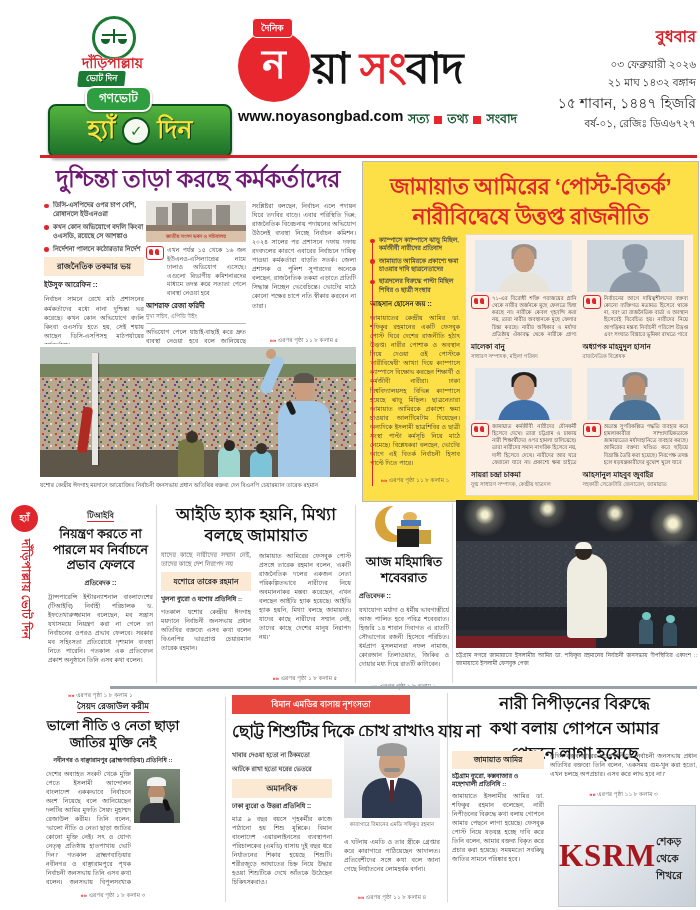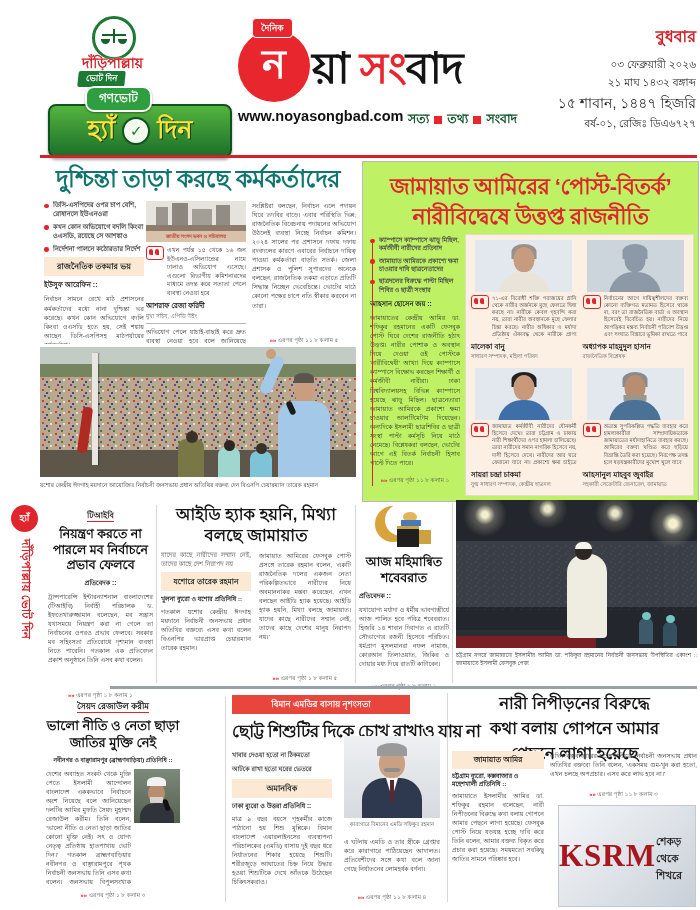--- a/index.html
+++ b/index.html
@@ -101,21 +101,21 @@
   <div class="abs" style="left:540px;top:24px;width:156px;text-align:right;">
     <div style="font-size:16px;font-weight:bold;color:#d2232a;margin-bottom:5px;">বুধবার</div>
     <div style="font-size:10.5px;color:#222;line-height:1.7;">০৩ ফেব্রুয়ারী ২০২৬</div>
     <div style="font-size:10.5px;color:#222;line-height:1.7;">২১ মাঘ ১৪৩২ বঙ্গাব্দ</div>
     <div style="font-size:14px;color:#222;line-height:1.7;">১৫ শাবান, ১৪৪৭ হিজরি</div>
     <div style="font-size:10.5px;color:#222;line-height:1.7;">বর্ষ-০১, রেজিঃ ডিএ৬৭২৭</div>
   </div>
 
   <div class="abs" style="left:40px;top:155px;width:657px;height:2.5px;background:#d2232a;"></div>
 
-  <div class="abs" style="left:40px;top:160px;width:316px;text-align:center;font-size:24px;font-weight:bold;color:#0f766e;letter-spacing:-0.5px;">দুশ্চিন্তা তাড়া করছে কর্মকর্তাদের</div>
+  <div class="abs" style="left:40px;top:160px;width:316px;text-align:center;font-size:24px;font-weight:bold;color:#701a75;letter-spacing:-0.5px;">দুশ্চিন্তা তাড়া করছে কর্মকর্তাদের</div>
 
   <div class="abs" style="left:44px;top:201px;width:100px;height:143px;overflow:hidden;">
     <div class="dotli">ডিসি-এসপিদের ওপর চাপ বেশি, রোষানলে ইউএনওরা</div>
     <div class="dotli">কখন কোন অভিযোগে বদলি কিংবা ওএসডি, রয়েছে সে আশঙ্কাও</div>
     <div class="dotli">নির্দেশনা পালনে কঠোরতার নির্দেশ</div>
     <div class="kbox" style="font-size:8px;margin:3px 0;">রাজনৈতিক তকমার ভয়</div>
     <div class="byline" style="font-size:7px;margin:3px 0;">ইউসুফ আরেফিন ::</div>
     <div class="body-sm" style="height:56px;">নির্বাচন সামনে রেখে মাঠ প্রশাসনের কর্মকর্তাদের মধ্যে নানা দুশ্চিন্তা ভর করেছে। কখন কোন অভিযোগে বদলি কিংবা ওএসডি হতে হয়, সেই শঙ্কায় আছেন ডিসি-এসপিসহ মাঠপর্যায়ের কর্মকর্তারা।</div>
   </div>
 
@@ -156,21 +156,21 @@
       <span style="position:absolute;left:30px;top:18px;width:20px;height:24px;border-radius:50% 50% 45% 45%;background:#c99d7d;"></span>
       <span style="position:absolute;left:30px;top:12px;width:20px;height:10px;border-radius:50% 50% 0 0;background:#5c554d;"></span>
       <span style="position:absolute;left:14px;top:40px;width:52px;height:76px;border-radius:16px 16px 0 0;background:#a3c8e8;"></span>
       <span style="position:absolute;left:2px;top:-6px;width:12px;height:40px;border-radius:6px;background:#a3c8e8;transform:rotate(24deg);"></span>
       <span style="position:absolute;left:2px;top:-12px;width:10px;height:10px;border-radius:50%;background:#c99d7d;"></span>
       <span style="position:absolute;left:24px;top:40px;width:6px;height:14px;border-radius:3px;background:#1c1c1c;transform:rotate(-24deg);"></span>
     </div>
   </div>
   <div class="abs" style="left:40px;top:480px;width:316px;font-size:5.8px;color:#333;">যশোর কেন্দ্রীয় ঈদগাহ ময়দানে আয়োজিত নির্বাচনী জনসভায় প্রধান অতিথির বক্তব্য দেন বিএনপি চেয়ারম্যান তারেক রহমান</div>
 
-  <div class="abs" style="left:362px;top:161px;width:335px;height:339px;border:1px solid #b8b8b8;background:#bef264;">
+  <div class="abs" style="left:362px;top:161px;width:335px;height:339px;border:1px solid #b8b8b8;background:#fde047;">
     <div style="position:absolute;left:0;top:7px;width:100%;text-align:center;font-size:22px;font-weight:bold;color:#e0262c;letter-spacing:-0.5px;">জামায়াত আমিরের ‘পোস্ট-বিতর্ক’</div>
     <div style="position:absolute;left:0;top:37px;width:100%;text-align:center;font-size:22px;font-weight:bold;color:#e0262c;letter-spacing:-0.5px;">নারীবিদ্বেষে উত্তপ্ত রাজনীতি</div>
 
     <div class="vbul" style="position:absolute;left:7px;top:74px;width:90px;height:258px;overflow:hidden;">
       <div class="dotli" style="font-size:6.2px;">ক্যাম্পাসে ক্যাম্পাসে ঝাড়ু মিছিল, কর্মজীবী নারীদের প্রতিবাদ</div>
       <div class="dotli" style="font-size:6.2px;">জামায়াত আমিরকে প্রকাশ্যে ক্ষমা চাওয়ার দাবি ছাত্রনেতাদের</div>
       <div class="dotli" style="font-size:6.2px;">ছাত্রদলের বিরুদ্ধে পাল্টা মিছিল শিবির ও ছাত্রী সংস্থার</div>
       <div class="byline" style="font-size:6.8px;margin:3px 0;">আহসান হোসেন জয় ::</div>
       <div class="body-sm" style="height:160px;">জামায়াতের কেন্দ্রীয় আমির ডা. শফিকুর রহমানের একটি ফেসবুক পোস্ট ঘিরে দেশের রাজনীতি হঠাৎ উত্তপ্ত। নারীর পোশাক ও অবস্থান নিয়ে দেওয়া ওই পোস্টকে ‘নারীবিদ্বেষী’ আখ্যা দিয়ে ক্যাম্পাসে ক্যাম্পাসে বিক্ষোভ করছেন শিক্ষার্থী ও কর্মজীবী নারীরা। ঢাকা বিশ্ববিদ্যালয়সহ বিভিন্ন ক্যাম্পাসে হয়েছে ঝাড়ু মিছিল। ছাত্রনেতারা জামায়াত আমিরকে প্রকাশ্যে ক্ষমা চাওয়ার আলটিমেটাম দিয়েছেন। অন্যদিকে ইসলামী ছাত্রশিবির ও ছাত্রী সংস্থা পাল্টা কর্মসূচি নিয়ে মাঠে নেমেছে। বিশ্লেষকরা বলছেন, ভোটের আগে এই বিতর্ক নির্বাচনী হিসাব পাল্টে দিতে পারে।</div>
       <div class="jump" style="margin-top:2px;">এরপর পৃষ্ঠা ১১ ৮ কলাম ১</div>

